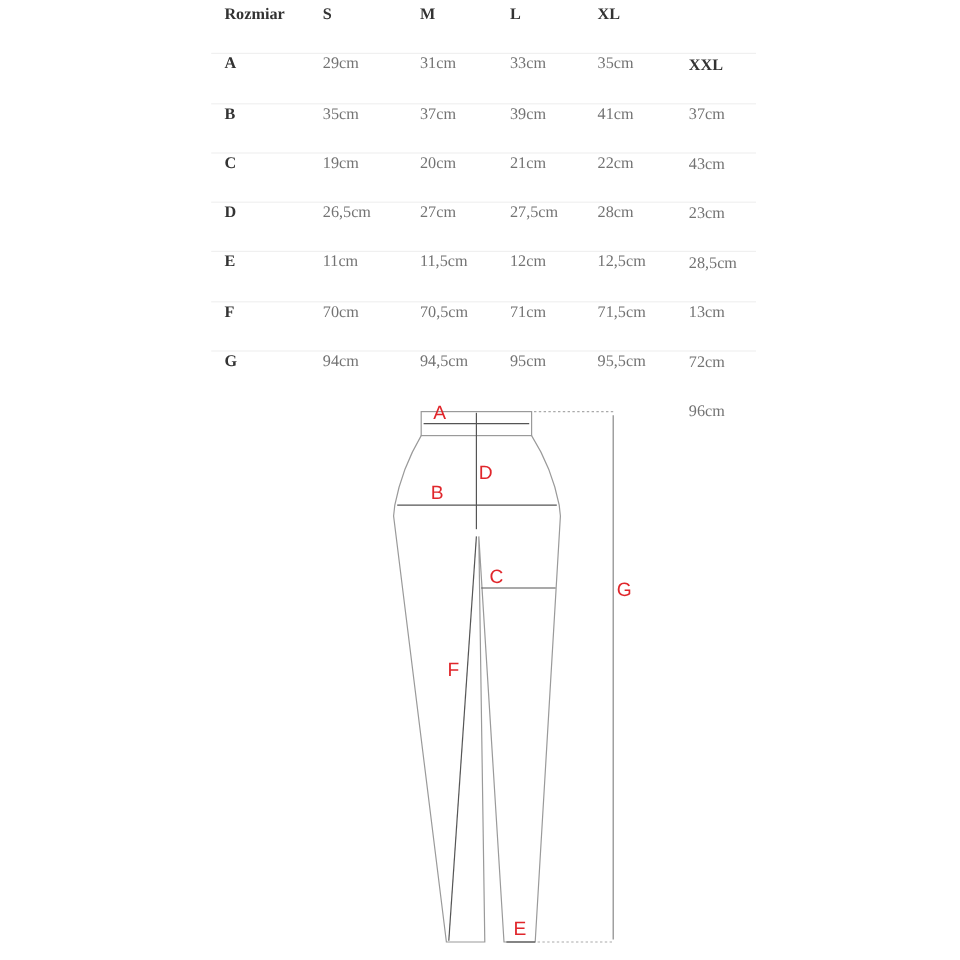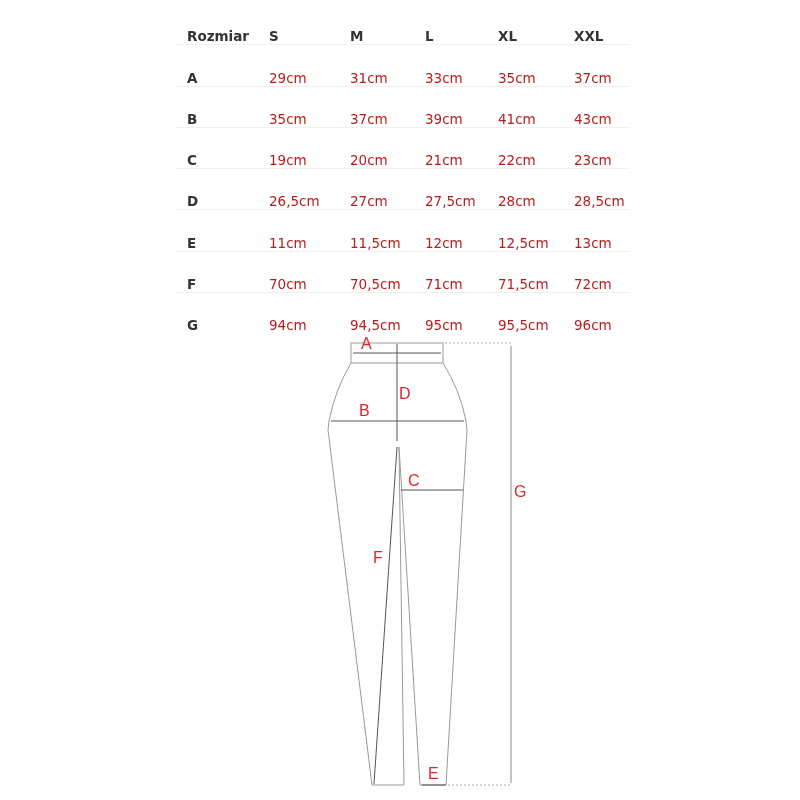--- a/index.html
+++ b/index.html
@@ -1,20 +1,20 @@
 <!DOCTYPE html>
 <html><head>
 <meta charset="utf-8">
 <style>
   html, body { margin: 0; padding: 0; background: #ffffff; }
   body { width: 800px; height: 800px; position: relative; overflow: hidden; font-family: "DejaVu Sans", sans-serif; color: #3a3a3a; }
   .table { position: absolute; left: 176px; top: 4px; width: 454px; }
-  .row { display: flex; height: 40.3px; align-items: flex-end; border-bottom: 1px solid #f0f0f0; }
+  .row { display: flex; height: 40.3px; align-items: flex-start; border-bottom: 1px solid #f0f0f0; font-family: Liberation Serif, serif; }
   .row:last-child { border-bottom: none; }
-  .cell { font-size: 13.5px; color: #b91c1c; }
+  .cell { font-size: 13.5px; color: #737373; }
   .c0 { width: 93px; padding-left: 11px; box-sizing: border-box; font-weight: bold; color: #333; }
   .c1 { width: 81px; } .c2 { width: 75px; } .c3 { width: 73px; } .c4 { width: 76px; } .c5 { width: 56px; margin-top: 42px; }
   .head .cell { font-weight: bold; color: #333; }
   .diagram { position: absolute; left: 0; top: 0; width: 800px; height: 800px; pointer-events: none; }
   .lbl { font-family: "Liberation Sans", sans-serif; font-size: 16px; fill: #e0262b; }
 </style>
 </head>
 <body>
 
 <div class="table">

